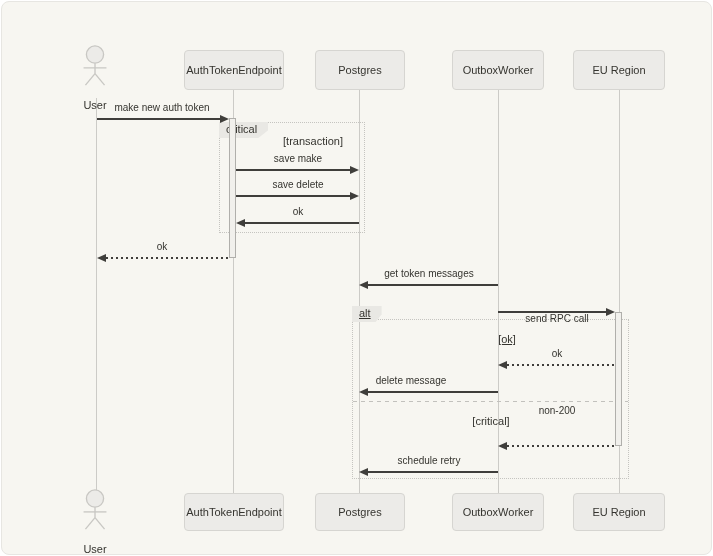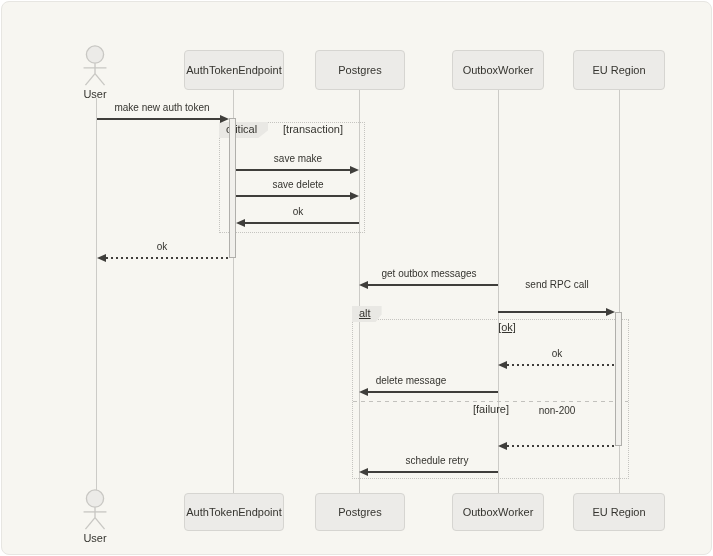--- a/index.html
+++ b/index.html
@@ -21,26 +21,26 @@
 
   .lifeline{position:absolute;width:1px;background:var(--lifeline);z-index:1;}
 
   .pbox{position:absolute;height:40px;background:var(--box-fill);border:1px solid var(--box-border);
         border-radius:4px;display:flex;align-items:center;justify-content:center;
         font-size:11px;color:var(--text);box-sizing:border-box;z-index:4;}
   .pbox.bottom{height:38px;}
 
   .actor{position:absolute;width:46px;display:flex;flex-direction:column;align-items:center;z-index:4;}
   .actor svg{display:block;}
-  .actor-label{font-size:11px;margin-top:1px;color:var(--text);text-align:right;}
+  .actor-label{font-size:11px;margin-top:12px;color:var(--text);text-align:right;}
 
   .frame{position:absolute;border:1px dotted var(--frame);box-sizing:border-box;z-index:2;}
   .frame-tab{position:absolute;background:var(--tab-fill);font-size:11px;line-height:15px;
              padding:0 11px 1px 7px;clip-path:polygon(0 0,100% 0,100% 52%,80% 100%,0 100%);z-index:3;}
-  .guard{position:absolute;font-size:11px;white-space:nowrap;z-index:4;}
+  .guard{position:absolute;font-size:11px;white-space:nowrap;z-index:4;margin-top:12px;}
   .guard.centered{transform:translateX(-50%);}
   .divider{position:absolute;height:1px;
            background-image:repeating-linear-gradient(90deg,#c2c1bd 0 4px,transparent 4px 8px);z-index:2;}
 
   .activation{position:absolute;width:7px;background:var(--act-fill);border:1px solid var(--act-border);
               box-sizing:border-box;z-index:3;}
 
   .msg-label{position:absolute;font-size:10px;white-space:nowrap;transform:translateX(-50%);z-index:5;}
   .mline{position:absolute;height:1.5px;background:var(--arrow);z-index:4;}
   .mline.dashed{background:none;height:1.5px;
@@ -61,21 +61,21 @@
   <div class="lifeline" style="left:617px;top:88px;height:403px;"></div>
 
   <div class="frame" style="left:217px;top:120px;width:146px;height:111px;"></div>
   <div class="frame-tab" style="left:217px;top:120px;">critical</div>
   <div class="guard centered" style="left:311px;top:121px;">[transaction]</div>
 
   <div class="frame" style="left:350px;top:317px;width:277px;height:160px;"></div>
   <div class="frame-tab" style="left:350px;top:304px;text-decoration:underline;">alt</div>
   <div class="guard centered" style="left:505px;top:319px;text-decoration:underline;">[ok]</div>
   <div class="divider" style="left:351px;top:399px;width:275px;"></div>
-  <div class="guard centered" style="left:489px;top:401px;">[failure]</div>
+  <div class="guard centered" style="left:489px;top:401px;">[critical]</div>
 
   <div class="activation" style="left:227px;top:116px;height:140px;"></div>
   <div class="activation" style="left:613px;top:310px;height:134px;"></div>
 
   <div class="actor" style="left:70px;top:43px;">
     <svg width="42" height="42" viewBox="0 0 42 44">
       <circle cx="21" cy="10" r="9" fill="#ecebe8" stroke="#c8c7c3" stroke-width="1.4"></circle>
       <line x1="21" y1="19" x2="21" y2="30" stroke="#c8c7c3" stroke-width="1.4"></line>
       <line x1="9" y1="24" x2="33" y2="24" stroke="#c8c7c3" stroke-width="1.4"></line>
       <line x1="21" y1="30" x2="11" y2="42" stroke="#c8c7c3" stroke-width="1.4"></line>
@@ -109,41 +109,41 @@
   <div class="ah right" style="left:348px;top:190px;"></div>
 
   <div class="msg-label" style="left:296px;top:204px;">ok</div>
   <div class="mline" style="left:243px;top:220px;width:114px;"></div>
   <div class="ah left" style="left:234px;top:217px;"></div>
 
   <div class="msg-label" style="left:160px;top:239px;">ok</div>
   <div class="mline dashed" style="left:104px;top:255px;width:123px;"></div>
   <div class="ah left" style="left:95px;top:252px;"></div>
 
-  <div class="msg-label" style="left:427px;top:266px;">get outbox messages</div>
+  <div class="msg-label" style="left:427px;top:266px;">get token messages</div>
   <div class="mline" style="left:366px;top:282px;width:130px;"></div>
   <div class="ah left" style="left:357px;top:279px;"></div>
 
-  <div class="msg-label" style="left:555px;top:277px;">send RPC call</div>
+  <div class="msg-label" style="left:555px;top:311px;">send RPC call</div>
   <div class="mline" style="left:496px;top:309px;width:108px;"></div>
   <div class="ah right" style="left:604px;top:306px;"></div>
 
   <div class="msg-label" style="left:555px;top:346px;">ok</div>
   <div class="mline dashed" style="left:505px;top:362px;width:108px;"></div>
   <div class="ah left" style="left:496px;top:359px;"></div>
 
   <div class="msg-label" style="left:409px;top:373px;">delete message</div>
   <div class="mline" style="left:366px;top:389px;width:130px;"></div>
   <div class="ah left" style="left:357px;top:386px;"></div>
 
   <div class="msg-label" style="left:555px;top:403px;">non-200</div>
   <div class="mline dashed" style="left:505px;top:443px;width:108px;"></div>
   <div class="ah left" style="left:496px;top:440px;"></div>
 
-  <div class="msg-label" style="left:427px;top:453px;margin-left:8px;">schedule retry</div>
+  <div class="msg-label" style="left:427px;top:453px;">schedule retry</div>
   <div class="mline" style="left:366px;top:469px;width:130px;"></div>
   <div class="ah left" style="left:357px;top:466px;"></div>
 
   <div class="actor" style="left:70px;top:487px;">
     <svg width="42" height="42" viewBox="0 0 42 44">
       <circle cx="21" cy="10" r="9" fill="#ecebe8" stroke="#c8c7c3" stroke-width="1.4"></circle>
       <line x1="21" y1="19" x2="21" y2="30" stroke="#c8c7c3" stroke-width="1.4"></line>
       <line x1="9" y1="24" x2="33" y2="24" stroke="#c8c7c3" stroke-width="1.4"></line>
       <line x1="21" y1="30" x2="11" y2="42" stroke="#c8c7c3" stroke-width="1.4"></line>
       <line x1="21" y1="30" x2="31" y2="42" stroke="#c8c7c3" stroke-width="1.4"></line>

